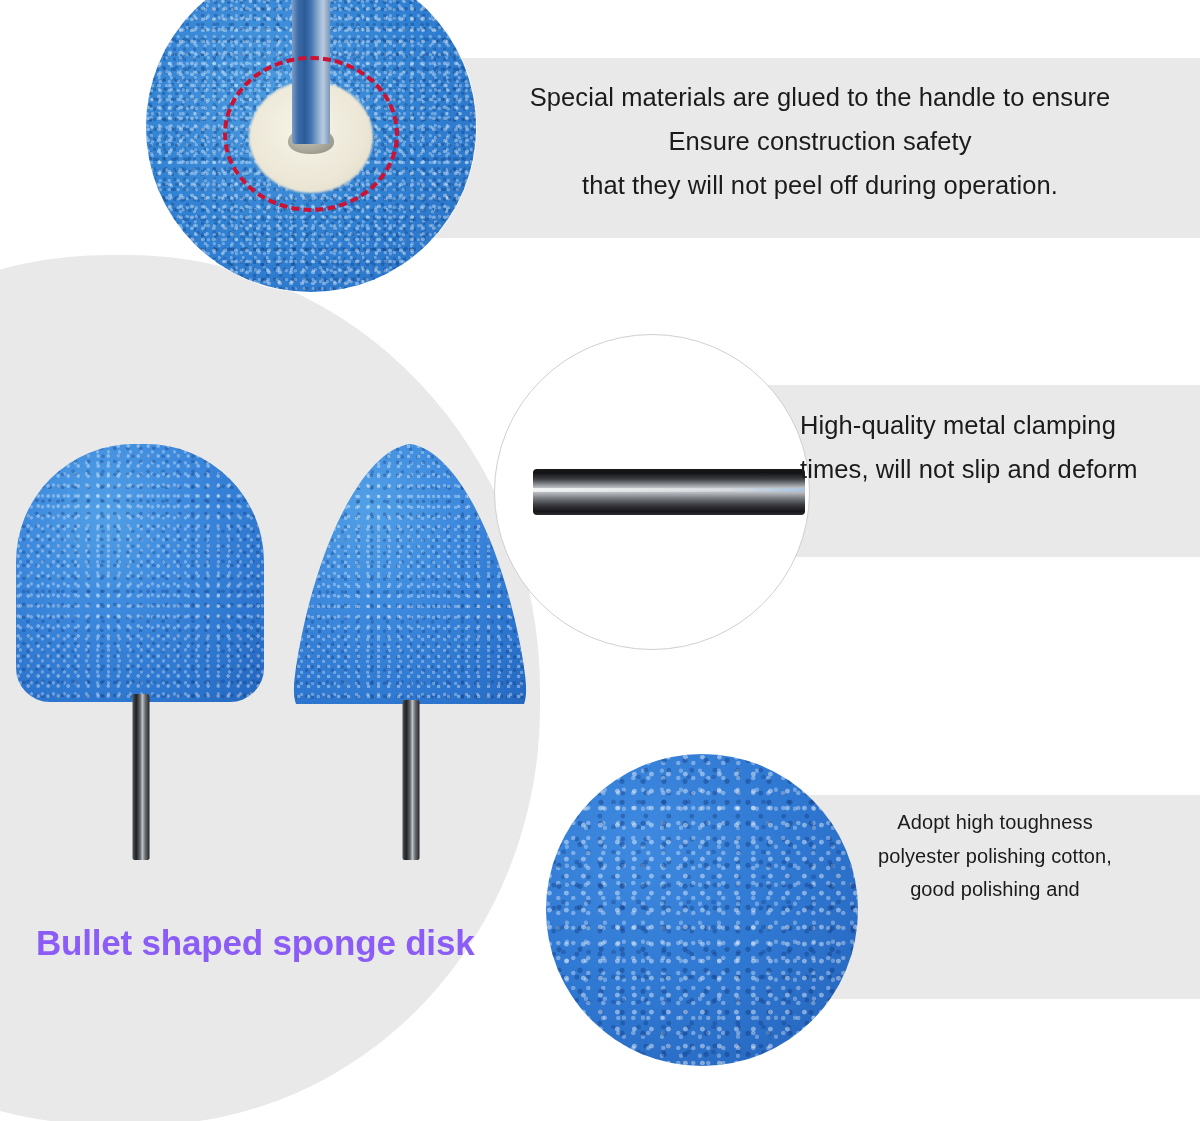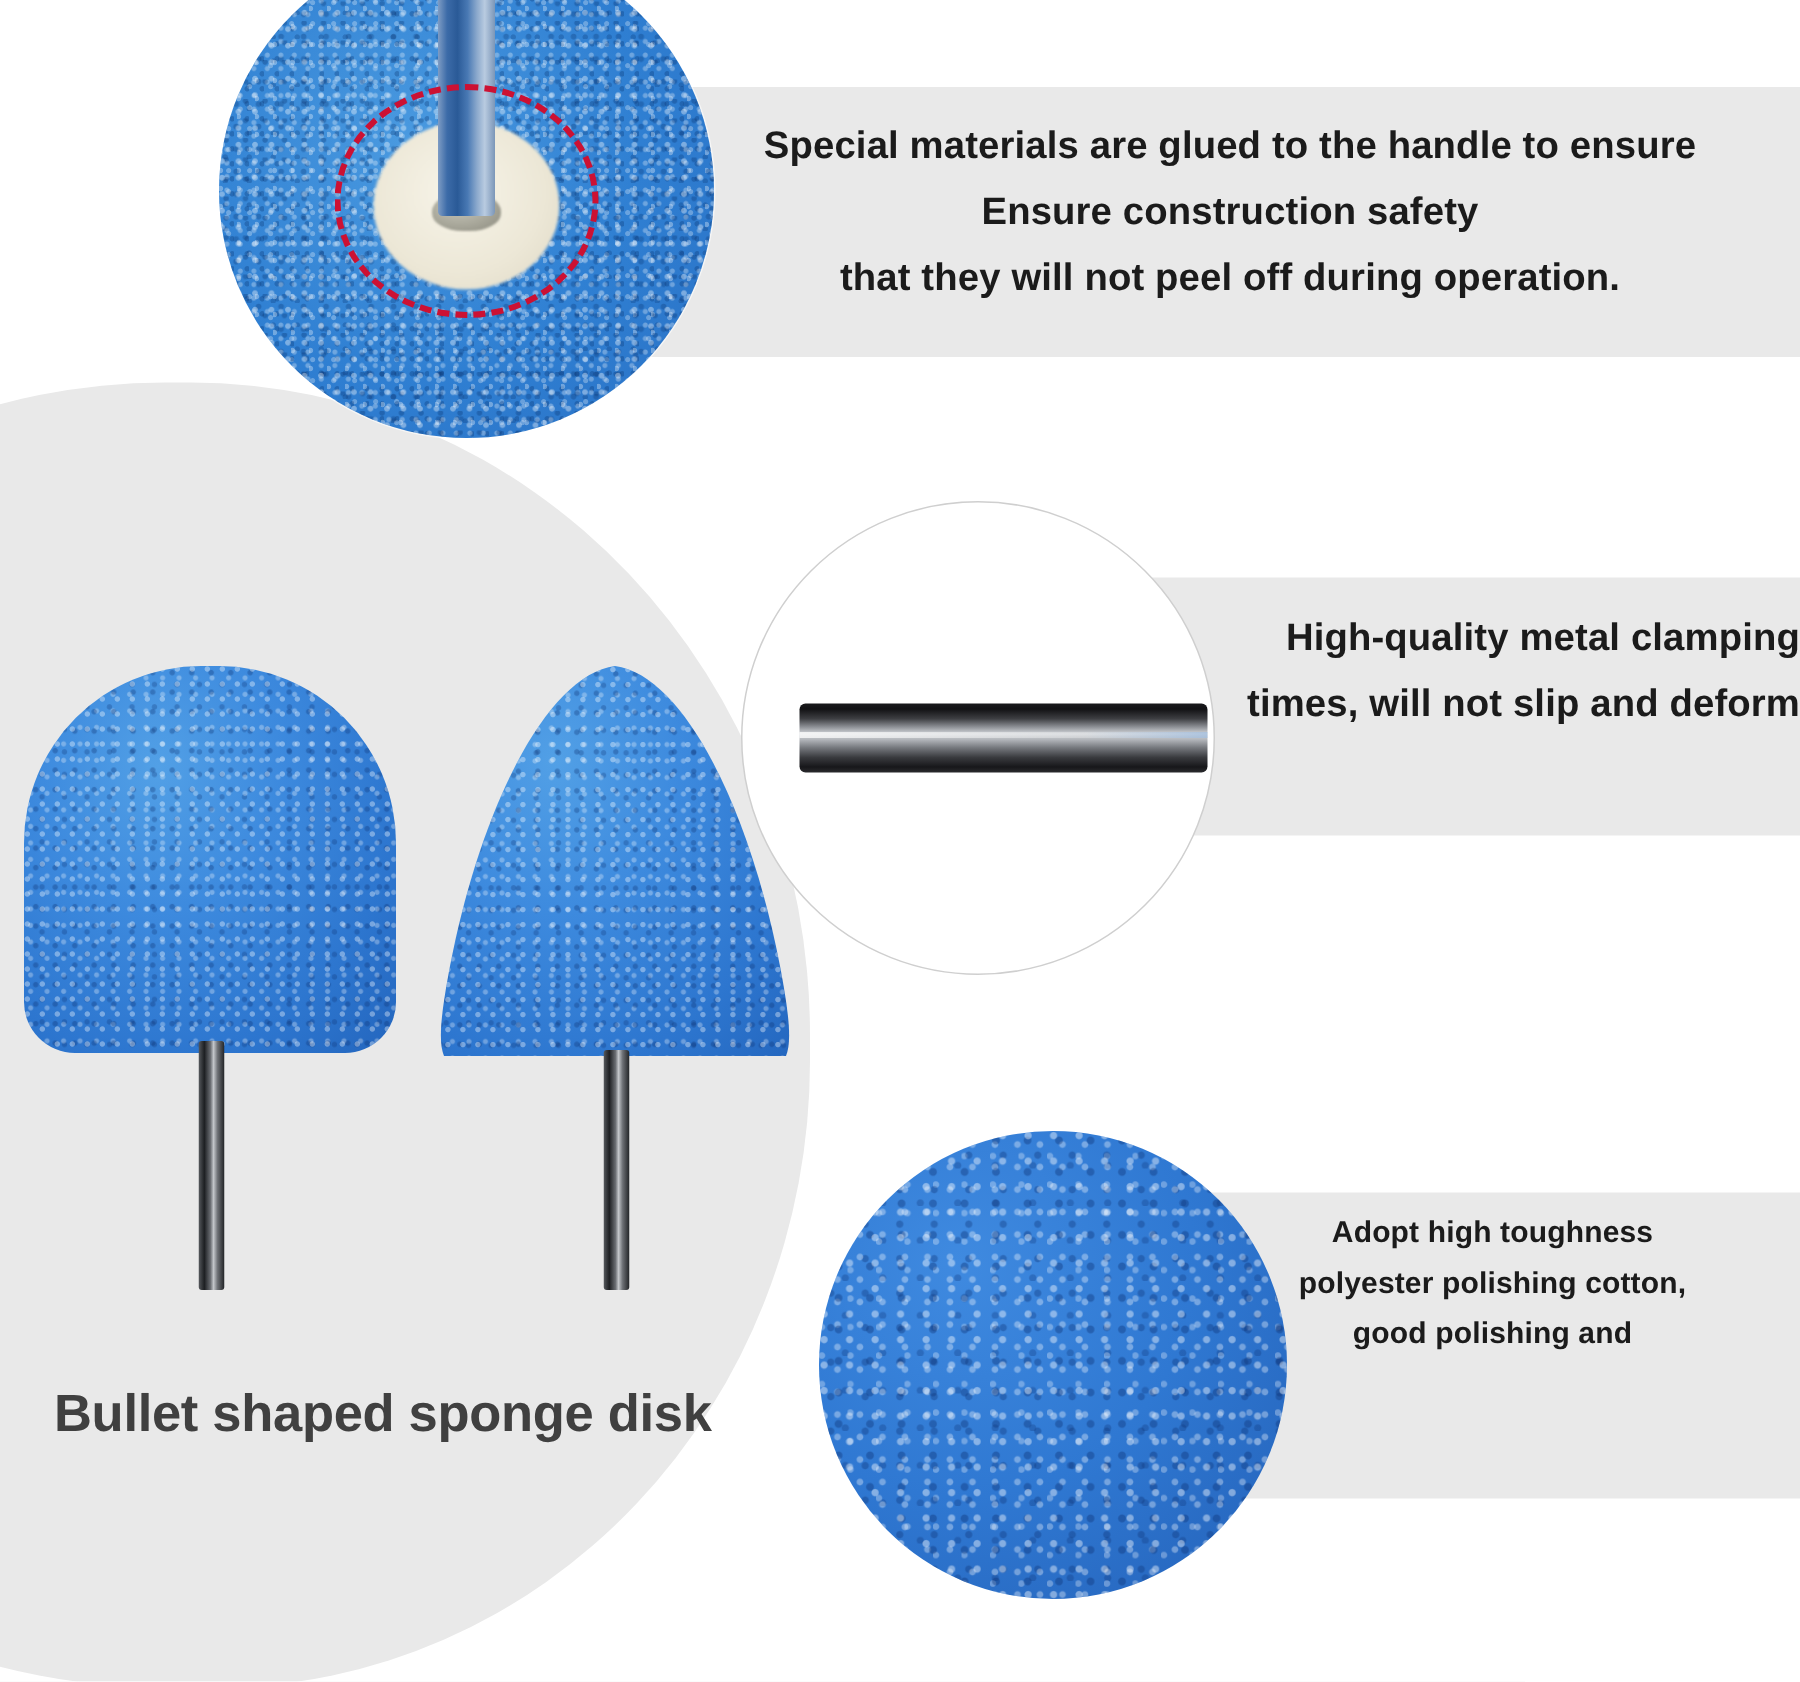--- a/index.html
+++ b/index.html
@@ -1,15 +1,15 @@
 <!DOCTYPE html>
 <html><head>
 <meta charset="utf-8">
 <style>
-  * { margin:0; padding:0; box-sizing:border-box;font-weight:bold; }
+  * { margin:0; padding:0; box-sizing:border-box; }
   html, body {
     width:1200px; height:1121px;
     background:#ffffff;
     font-family:"Liberation Sans", sans-serif;
     overflow:hidden;
   }
   #stage {
     position:relative;
     width:1200px; height:1121px;
     background:#ffffff;
@@ -43,32 +43,32 @@
     position:absolute;
     z-index:6;
     color:#1b1b1b;
     font-size:25.5px;
     line-height:1.72;
     letter-spacing:0.1px;
     text-align:center;
     font-weight:400;
   }
   .copy-1 { left:470px; top:76px;  width:700px; }
-  .copy-2 { left:800px; top:404px; width:400px; text-align:right; }
+  .copy-2 { left:800px; top:404px; width:400px; text-align:left; }
   .copy-3 { left:800px; top:806px; width:390px; font-size:20px; line-height:1.68; }
 
   .copy .ln { display:block; white-space:nowrap; }
   .copy-3 .ln, .copy-1 .ln { white-space:normal; }
 
   
   .titles {
     position:absolute;
     left:36px; top:915px;
     z-index:7;
-    color:#404040;
+    color:#8b5cf6;
     font-weight:700;
     font-size:35px;
     line-height:1.62;
     letter-spacing:-0.2px;
   }
   .titles .ln { display:block; white-space:nowrap; }
 
   
 
   

